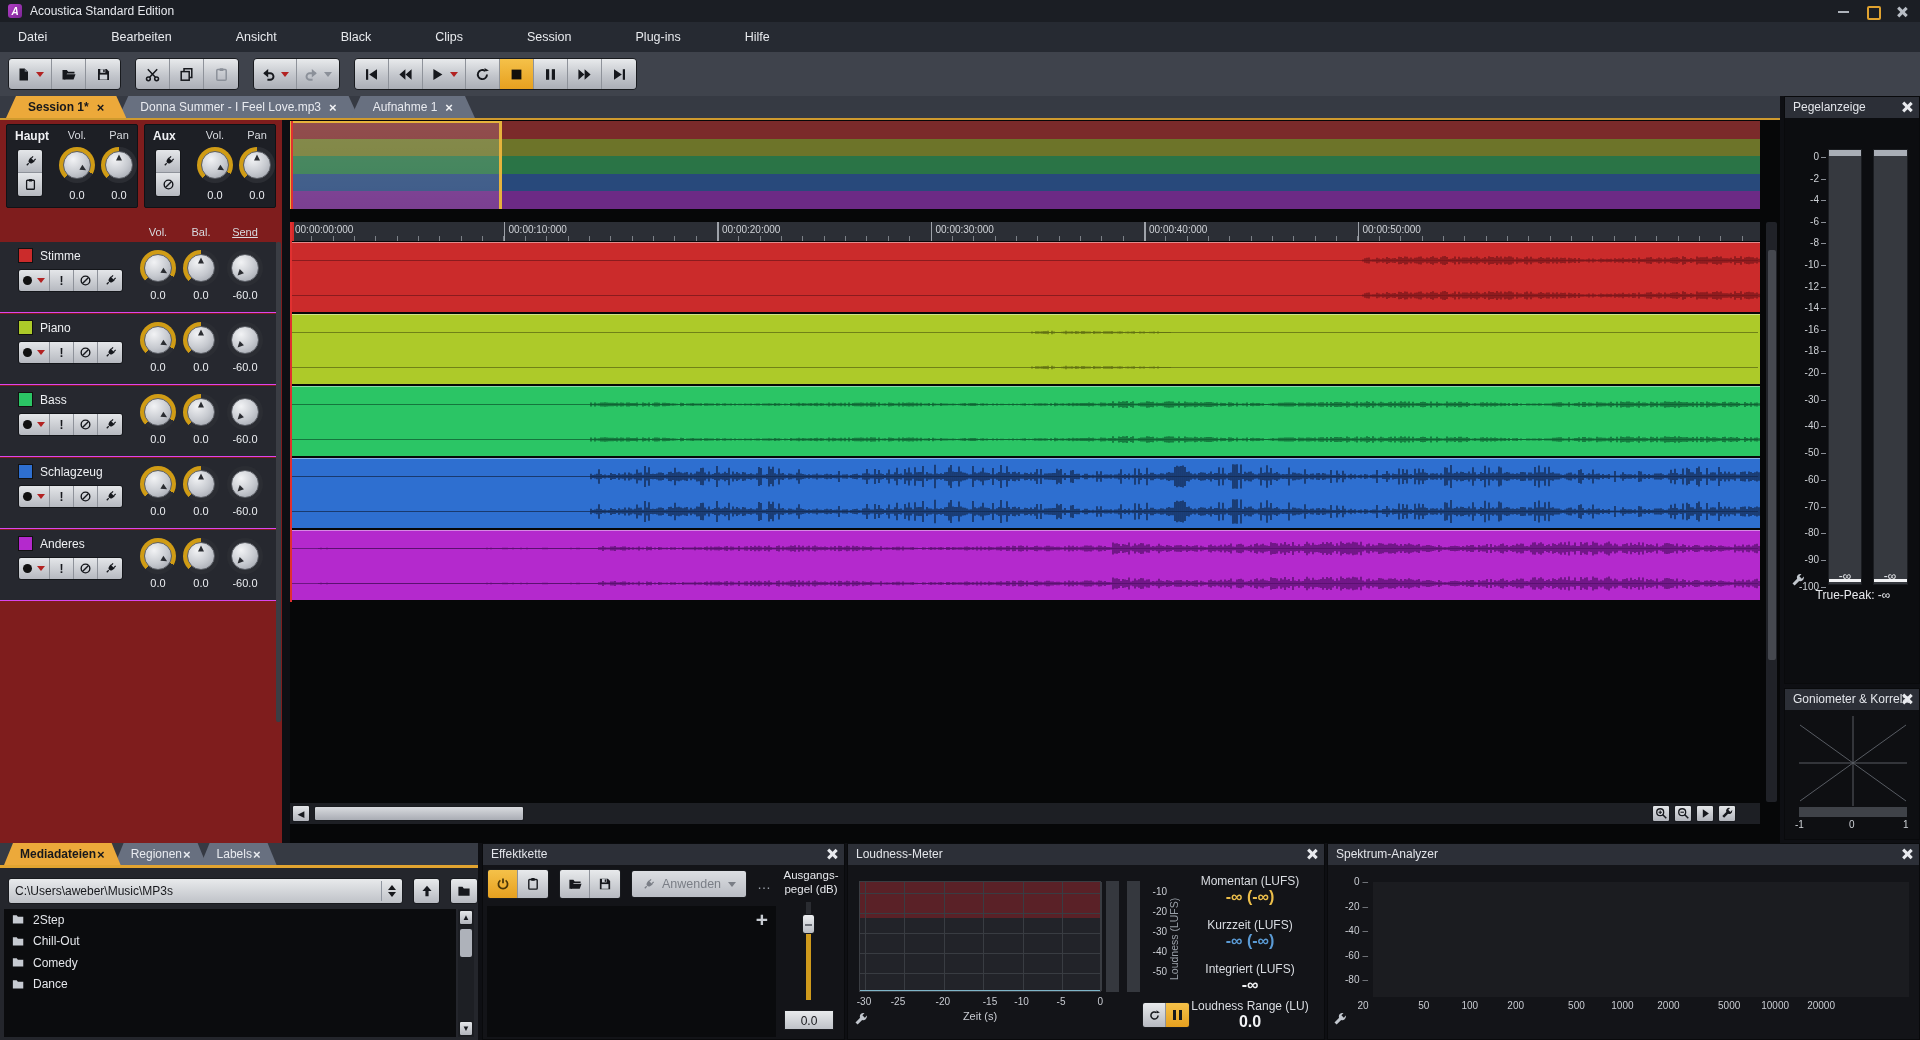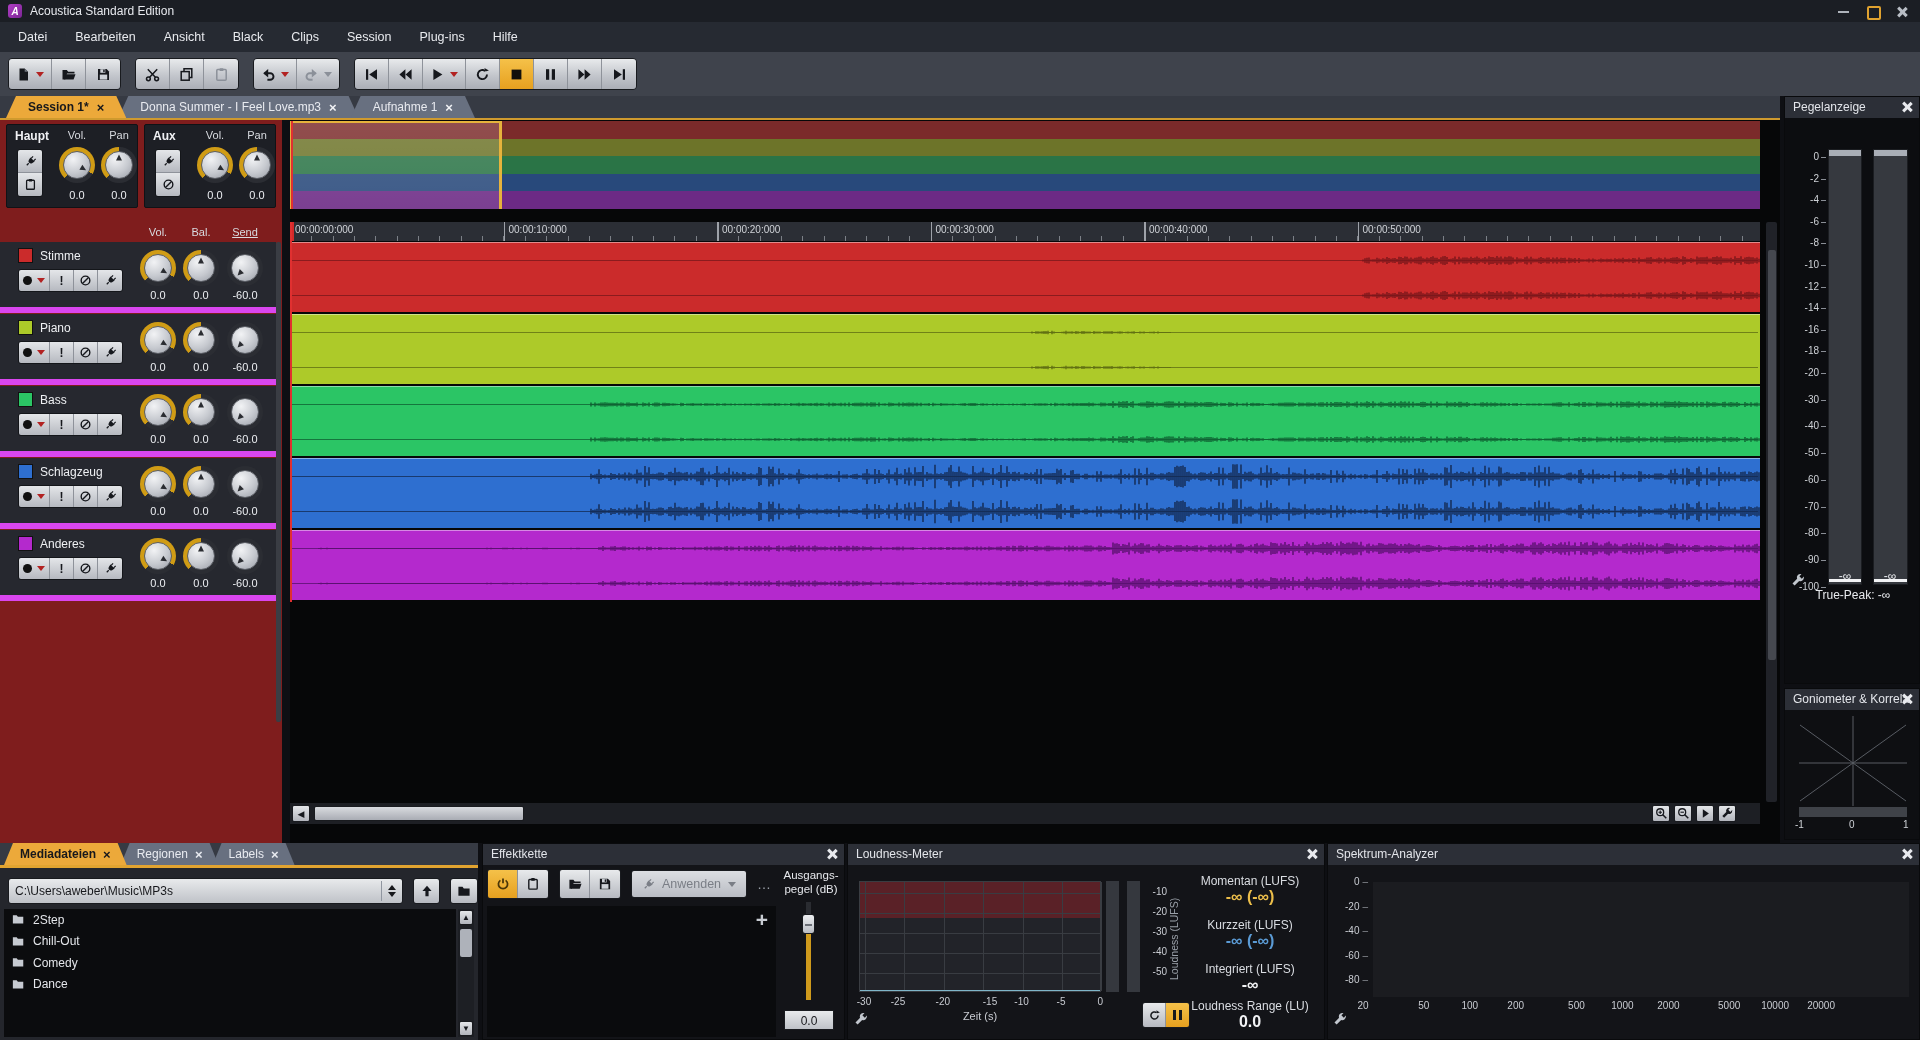--- a/index.html
+++ b/index.html
@@ -14,21 +14,21 @@
     background:linear-gradient(135deg,#b03ec4,#7c2596); display:flex; align-items:center; justify-content:center;
     color:#fff; font-size:10px; font-weight:bold; font-style:italic; }
   #window-title { color:#e7e9ee; font-size:12px; }
   #win-controls { margin-left:auto; display:flex; gap:16px; padding-right:12px; align-items:center; }
   .winbtn { width:13px; height:13px; position:relative; cursor:pointer; }
   #win-min::after { content:""; position:absolute; left:1px; top:6px; width:11px; height:2px; background:#aeb3bb; }
   #win-max::after { content:""; position:absolute; left:1px; top:1px; width:10px; height:10px; border:2px solid #e0a22f; border-radius:2px; }
   #win-close::before,#win-close::after { content:""; position:absolute; left:6px; top:1px; width:2.5px; height:12px; background:#b9bec6; }
   #win-close::before { transform:rotate(45deg);} #win-close::after { transform:rotate(-45deg);}
 
-  #menubar { left:0; top:22px; width:1920px; height:30px; background:#262a32; display:flex; align-items:center; padding-left:4px; }
+  #menubar { left:0; top:22px; width:1920px; height:30px; background:#262a32; display:flex; align-items:center; padding-left:4px;gap:36px; }
   .menu-item { color:#e8eaee; font-size:12.5px; padding:0 14px; line-height:30px; cursor:default; }
 
   
   #toolbar { left:0; top:52px; width:1920px; height:44px; background:#3f434c; display:flex; align-items:center; padding-left:8px; }
   .btn-group { display:flex; margin-right:14px; border:1px solid #191b1f; border-radius:4px; overflow:hidden; }
   .tbtn { height:30px; min-width:34px; padding:0 7px; display:flex; align-items:center; justify-content:center;
     background:linear-gradient(#e8eaec,#c3c6cc 55%,#abaeb6); border-right:1px solid #8e929a; cursor:pointer; }
   .tbtn:last-child { border-right:none; }
   .tbtn.active { background:linear-gradient(#f5c149,#e6a01f); }
   .caret { width:0; height:0; border:4px solid transparent; border-top:5px solid #b22222; margin-left:5px; margin-top:4px; }
@@ -61,21 +61,21 @@
   .k-vol { background:conic-gradient(from 225deg, #d09c15 0 255deg, #2b2d33 255deg 360deg); }
   .k-vol .ptr { --a:120deg; }
   .k-pan { background:conic-gradient(from 225deg, #d09c15 0 135deg, #2b2d33 135deg 360deg); }
   .k-pan .ptr { --a:0deg; }
   .k-send { background:#2b2d33; }
   .k-send .ptr { --a:225deg; }
 
   #col-headers { position:absolute; top:106px; left:0; width:282px; height:16px; }
   #col-headers span { position:absolute; color:#d8dbe0; font-size:11px; width:44px; text-align:center; }
 
-  .track-row { position:absolute; left:0; width:276px; height:71px; background:#26282f; border-bottom:6px solid #d946ef; }
+  .track-row { position:absolute; left:0; width:276px; height:71px; background:#26282f; border-bottom:1px solid #d946ef; }
   .track-row .swatch { position:absolute; left:18px; top:6px; width:15px; height:15px; border:1px solid #111; }
   .track-row .tname { position:absolute; left:40px; top:7px; color:#eef0f3; font-size:12px; }
   .track-btns { position:absolute; left:18px; top:27px; display:flex; border:1px solid #14161a; border-radius:3px; overflow:hidden; }
   .sbtn { height:21px; min-width:24px; padding:0 4px; display:flex; align-items:center; justify-content:center;
     background:linear-gradient(#e4e6e9,#b6b9c0); border-right:1px solid #8e929a; font-size:12px; font-weight:bold; color:#16181d; cursor:pointer; }
   .sbtn:last-child { border-right:none; }
   .recdot { width:9px; height:9px; border-radius:50%; background:#111; }
   #tp-scroll { left:276px; top:122px; width:5px; height:480px; background:#3a3d44; border-radius:2px; position:absolute; }
 
   
@@ -126,21 +126,21 @@
 
   
   #gonio { left:1784px; top:688px; width:136px; height:152px; }
   #gonio-body { position:absolute; left:0; top:21px; right:0; bottom:0; background:#0e0f12; }
   #gonio-labels span { position:absolute; top:109px; color:#cfd2d7; font-size:10px; }
 
   
   #media { left:0; top:843px; width:478px; height:197px; background:#24262c; }
   #media-tabs { display:flex; align-items:flex-end; height:25px; background:#363a43; border-bottom:3px solid #e2a430; padding-left:4px; }
   .mtab { height:22px; line-height:22px; padding:4px 16px; font-size:12px; color:#e9ebf0; background:#687080;
-    clip-path:polygon(9px 0, calc(100% - 9px) 0, 100% 100%, 0 100%); margin-right:-6px; display:flex; align-items:center; gap:7px; cursor:pointer; }
+    clip-path:polygon(9px 0, calc(100% - 9px) 0, 100% 100%, 0 100%); margin-right:-6px; display:flex; align-items:center; gap:1px; cursor:pointer; }
   .mtab.active { background:#eca93a; color:#17181c; font-weight:bold; z-index:2; }
   #media-toolbar { position:absolute; left:0; top:33px; width:478px; height:30px; display:flex; align-items:center; padding-left:8px; gap:10px; }
   #path-combo { width:400px; height:26px; background:linear-gradient(#e8eaec,#bfc2c8); border:1px solid #191b1f; border-radius:3px;
     display:flex; align-items:center; padding:0 6px; color:#17181c; font-size:12px; cursor:pointer; }
   #combo-spin { margin-left:auto; display:flex; flex-direction:column; gap:2px; align-items:center; padding-left:6px; border-left:1px solid #9096a0; }
   #combo-spin i { width:0; height:0; border:4px solid transparent; }
   #combo-spin .up { border-bottom:5px solid #17181c; } #combo-spin .dn { border-top:5px solid #17181c; }
   .iconbtn { width:28px; height:26px; background:linear-gradient(#e8eaec,#b6b9c0); border:1px solid #191b1f; border-radius:3px;
     display:flex; align-items:center; justify-content:center; cursor:pointer; }
   #folder-list { position:absolute; left:4px; top:66px; width:452px; height:128px; background:#0b0c0e; overflow:hidden; }

